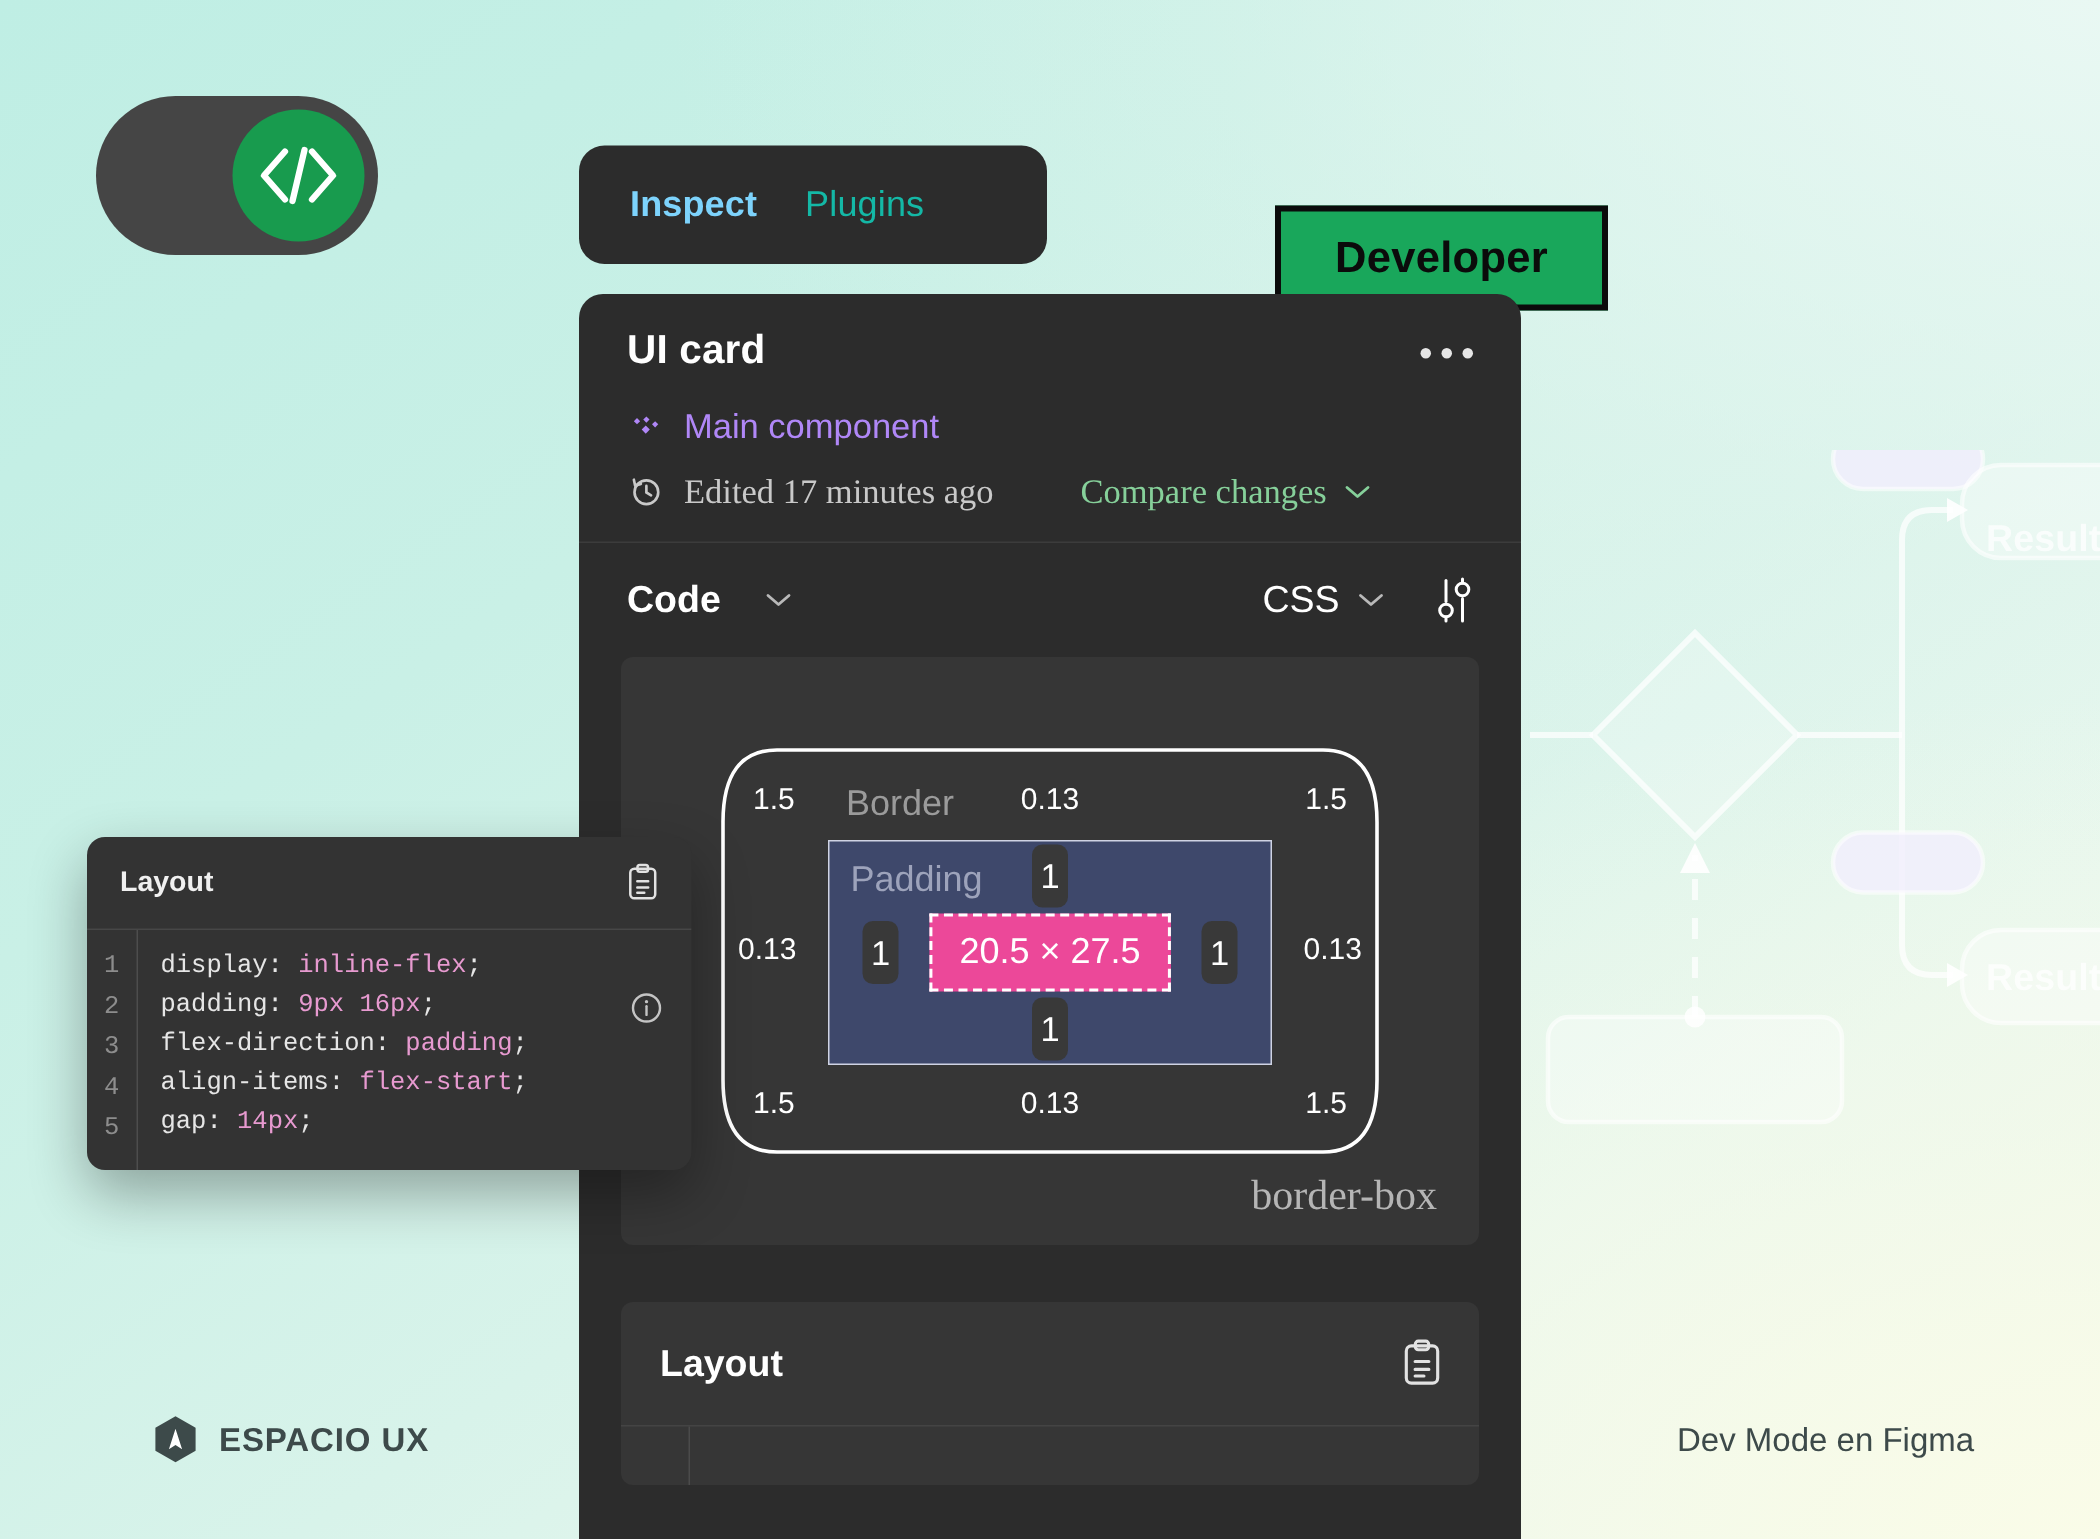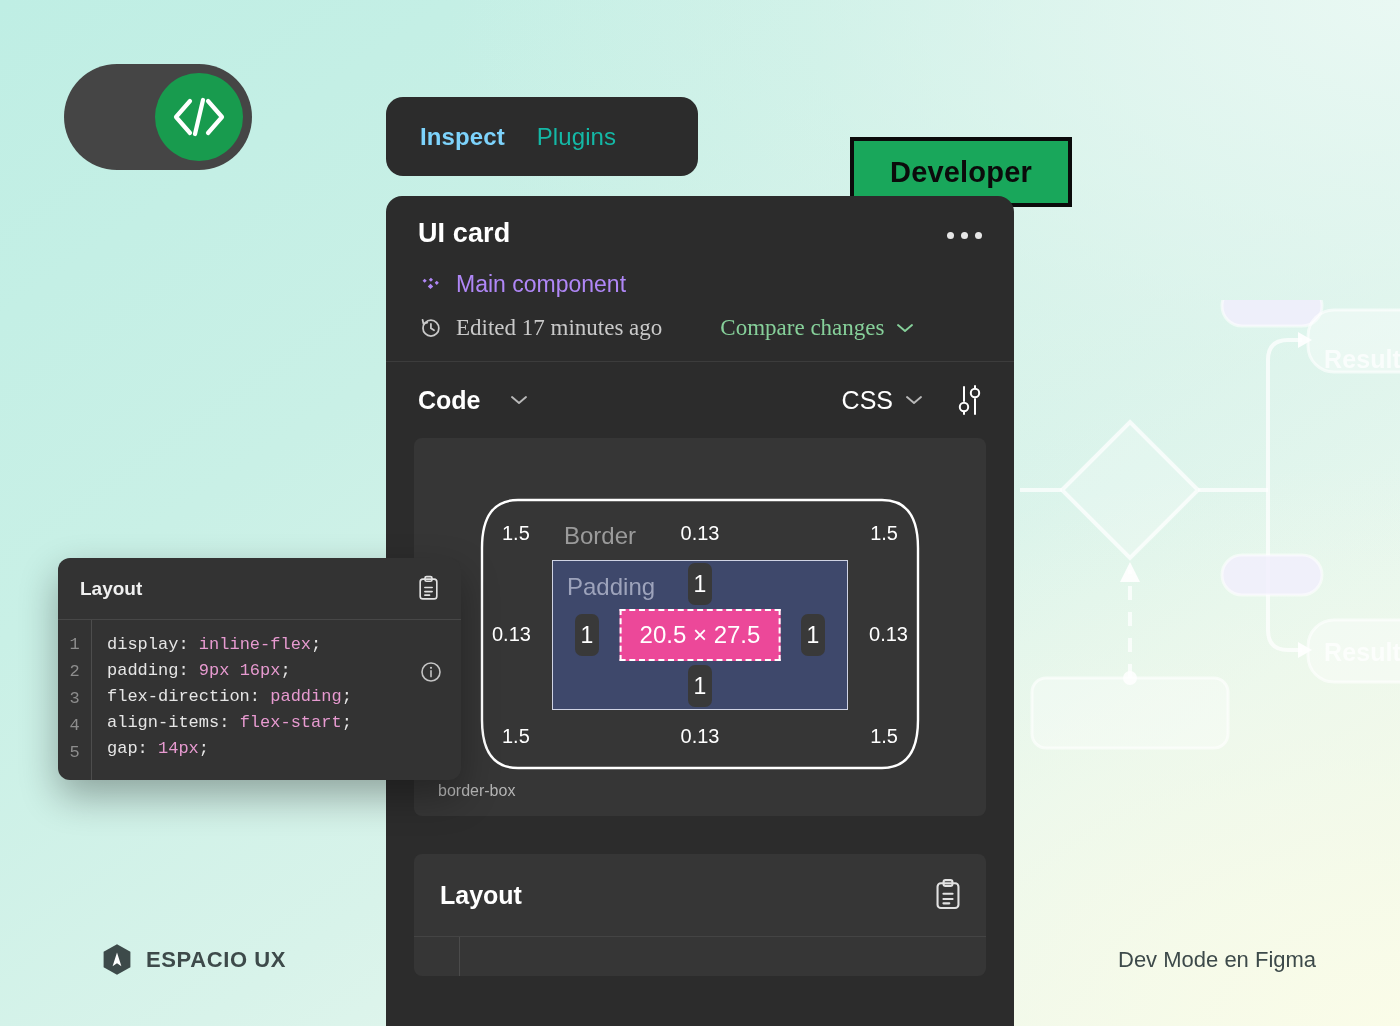--- a/index.html
+++ b/index.html
@@ -140,22 +140,22 @@
   .pill-left { left: 22px; top: 50%; transform: translateY(-50%); }
   .pill-right { right: 22px; top: 50%; transform: translateY(-50%); }
 
   .bm-content {
     position: absolute; left: 50%; top: 50%; transform: translate(-50%, -50%);
     border: 2px dashed #ffffff; padding: 10px 18px;
     color: #fff; font-size: 24px; white-space: nowrap;
     background: #ec4899;
   }
   .bm-boxsizing {
-    color: #b5b5b5; font-size: 16px;
-    margin-top: 12px; padding-right: 4px;
+    text-align: right; color: #b5b5b5; font-size: 28px;
+    margin-top: 12px; padding-right: 4px; font-family: Liberation Serif, serif;
   }
 
   
   .layout-sec { margin: 38px 28px 0 28px; background: #363636; border-radius: 8px; overflow: hidden; }
   .layout-sec-head {
     display: flex; align-items: center; justify-content: space-between;
     padding: 24px 22px 24px 26px;
   }
   .layout-sec-head .t { color: #fff; font-size: 25px; font-weight: 700; }
   .layout-sec-body { border-top: 1px solid #444; display: flex; height: 40px; }

